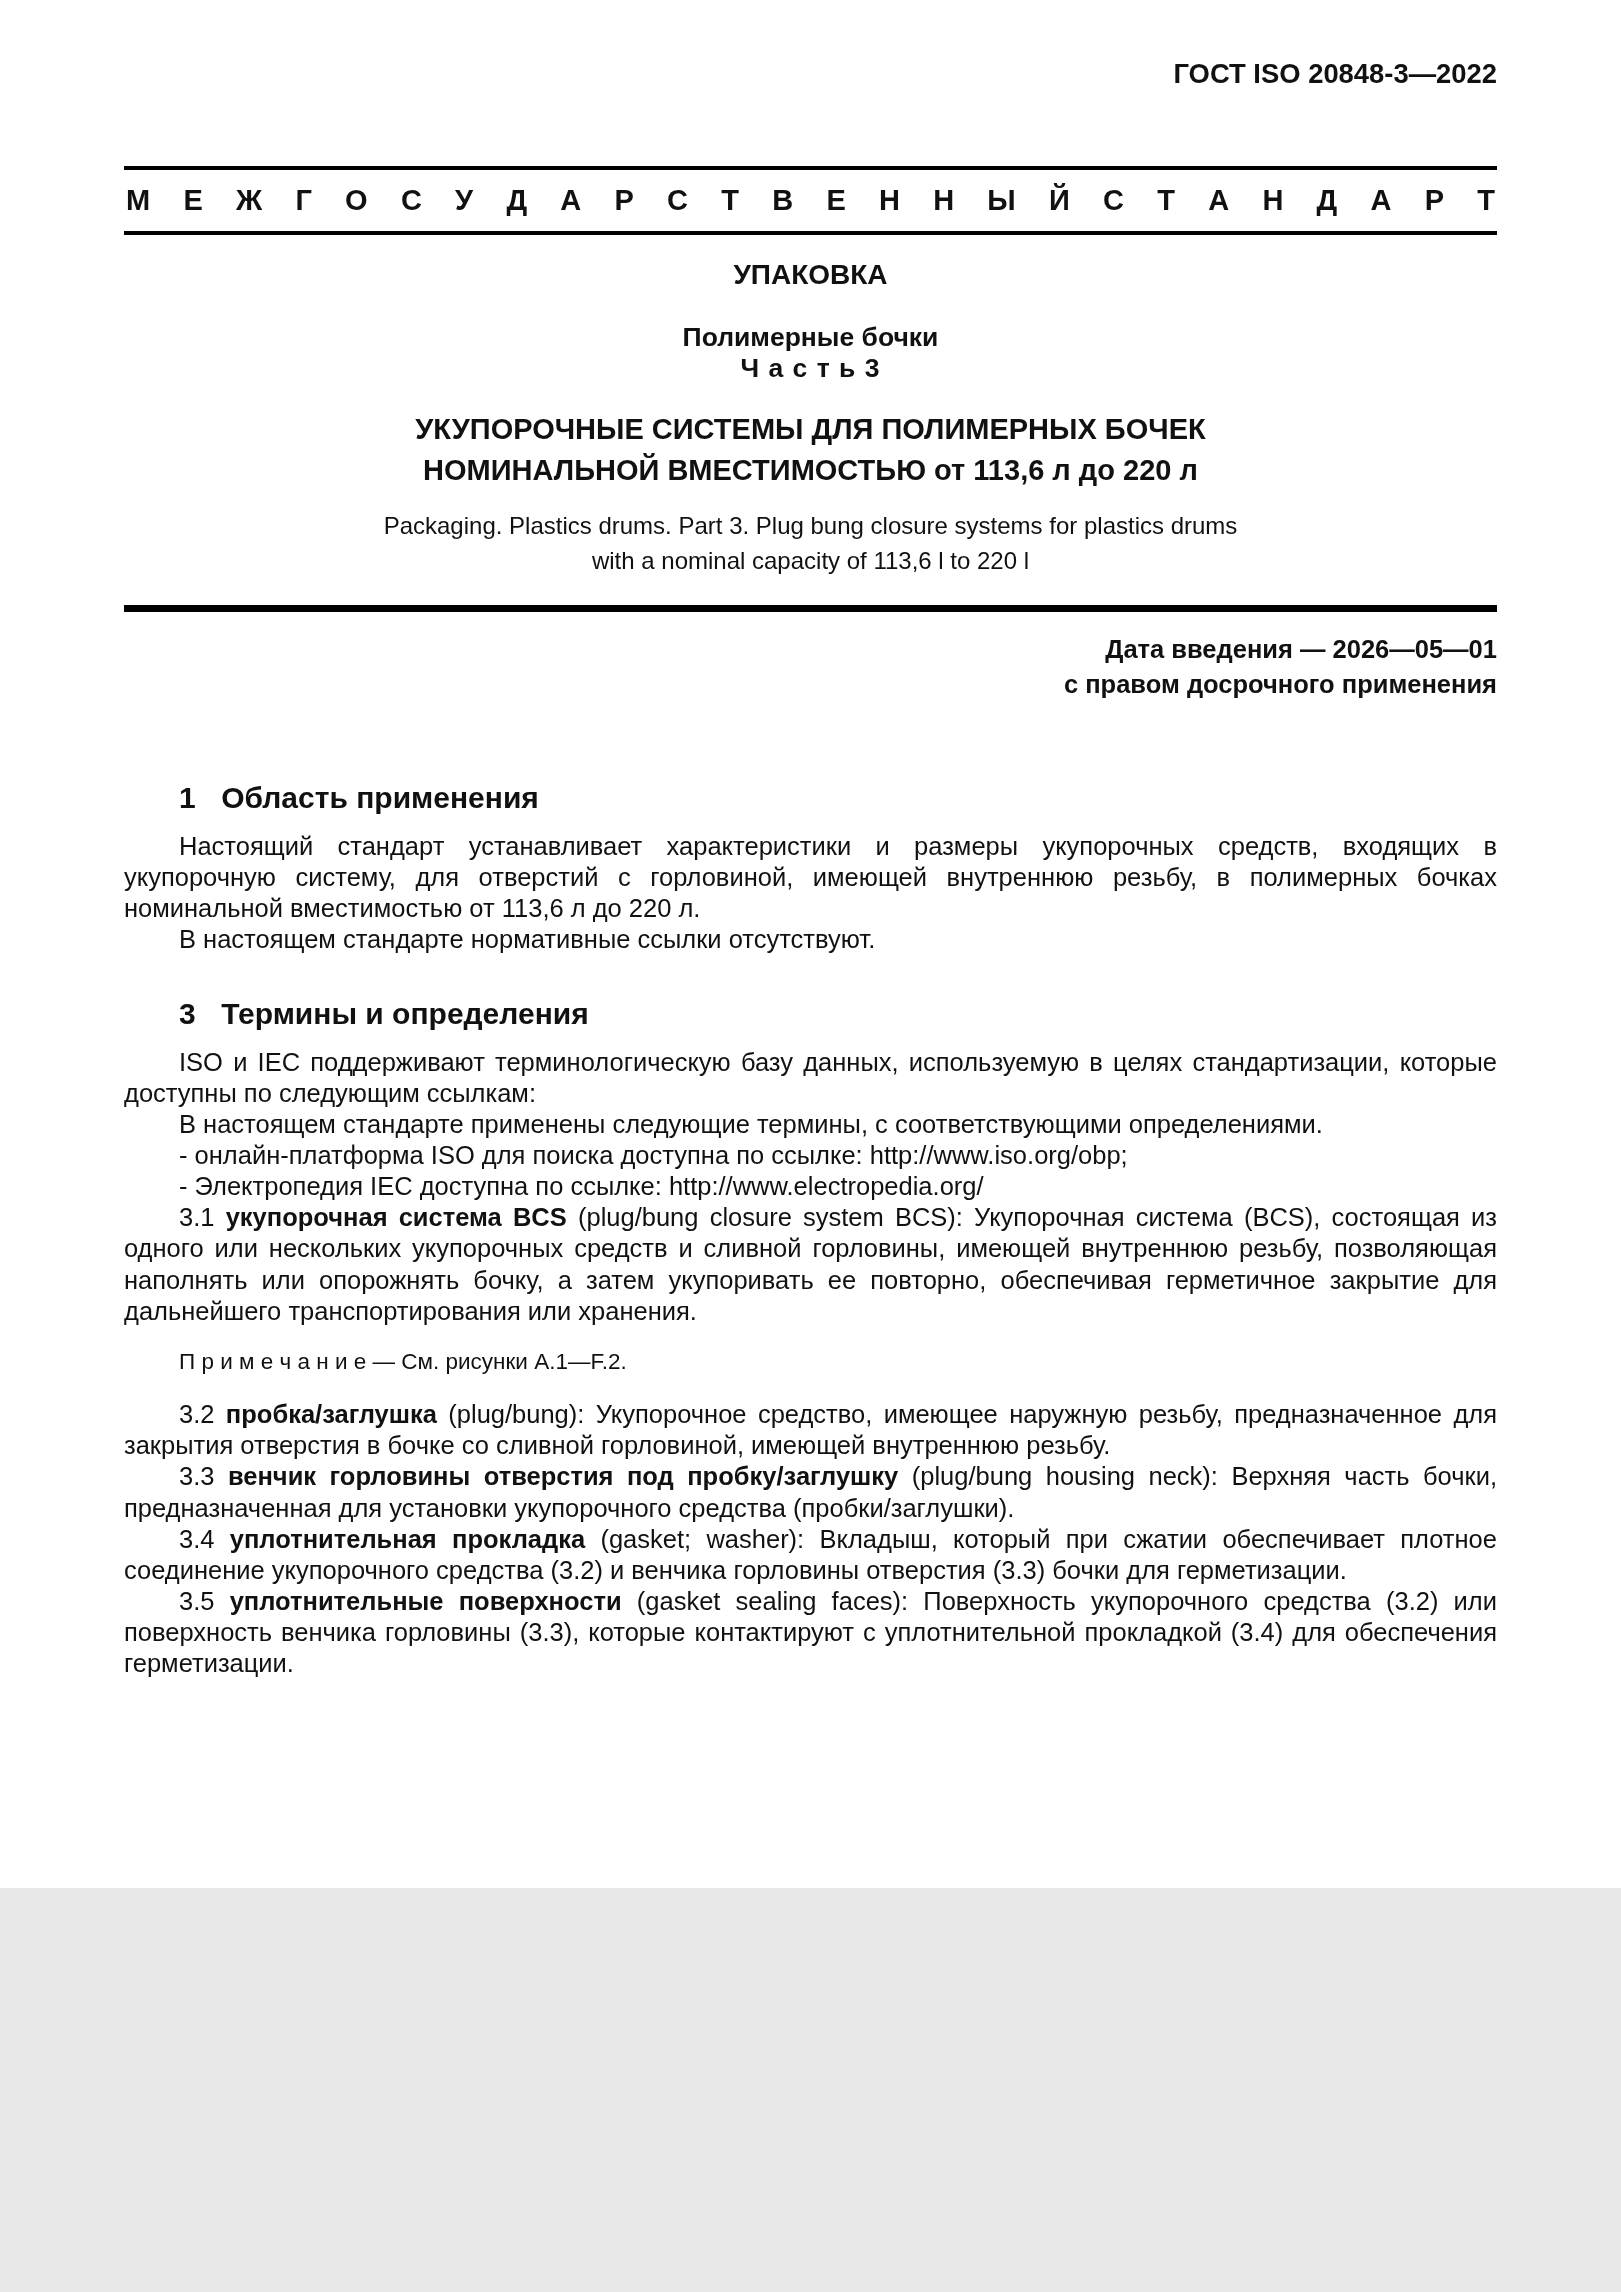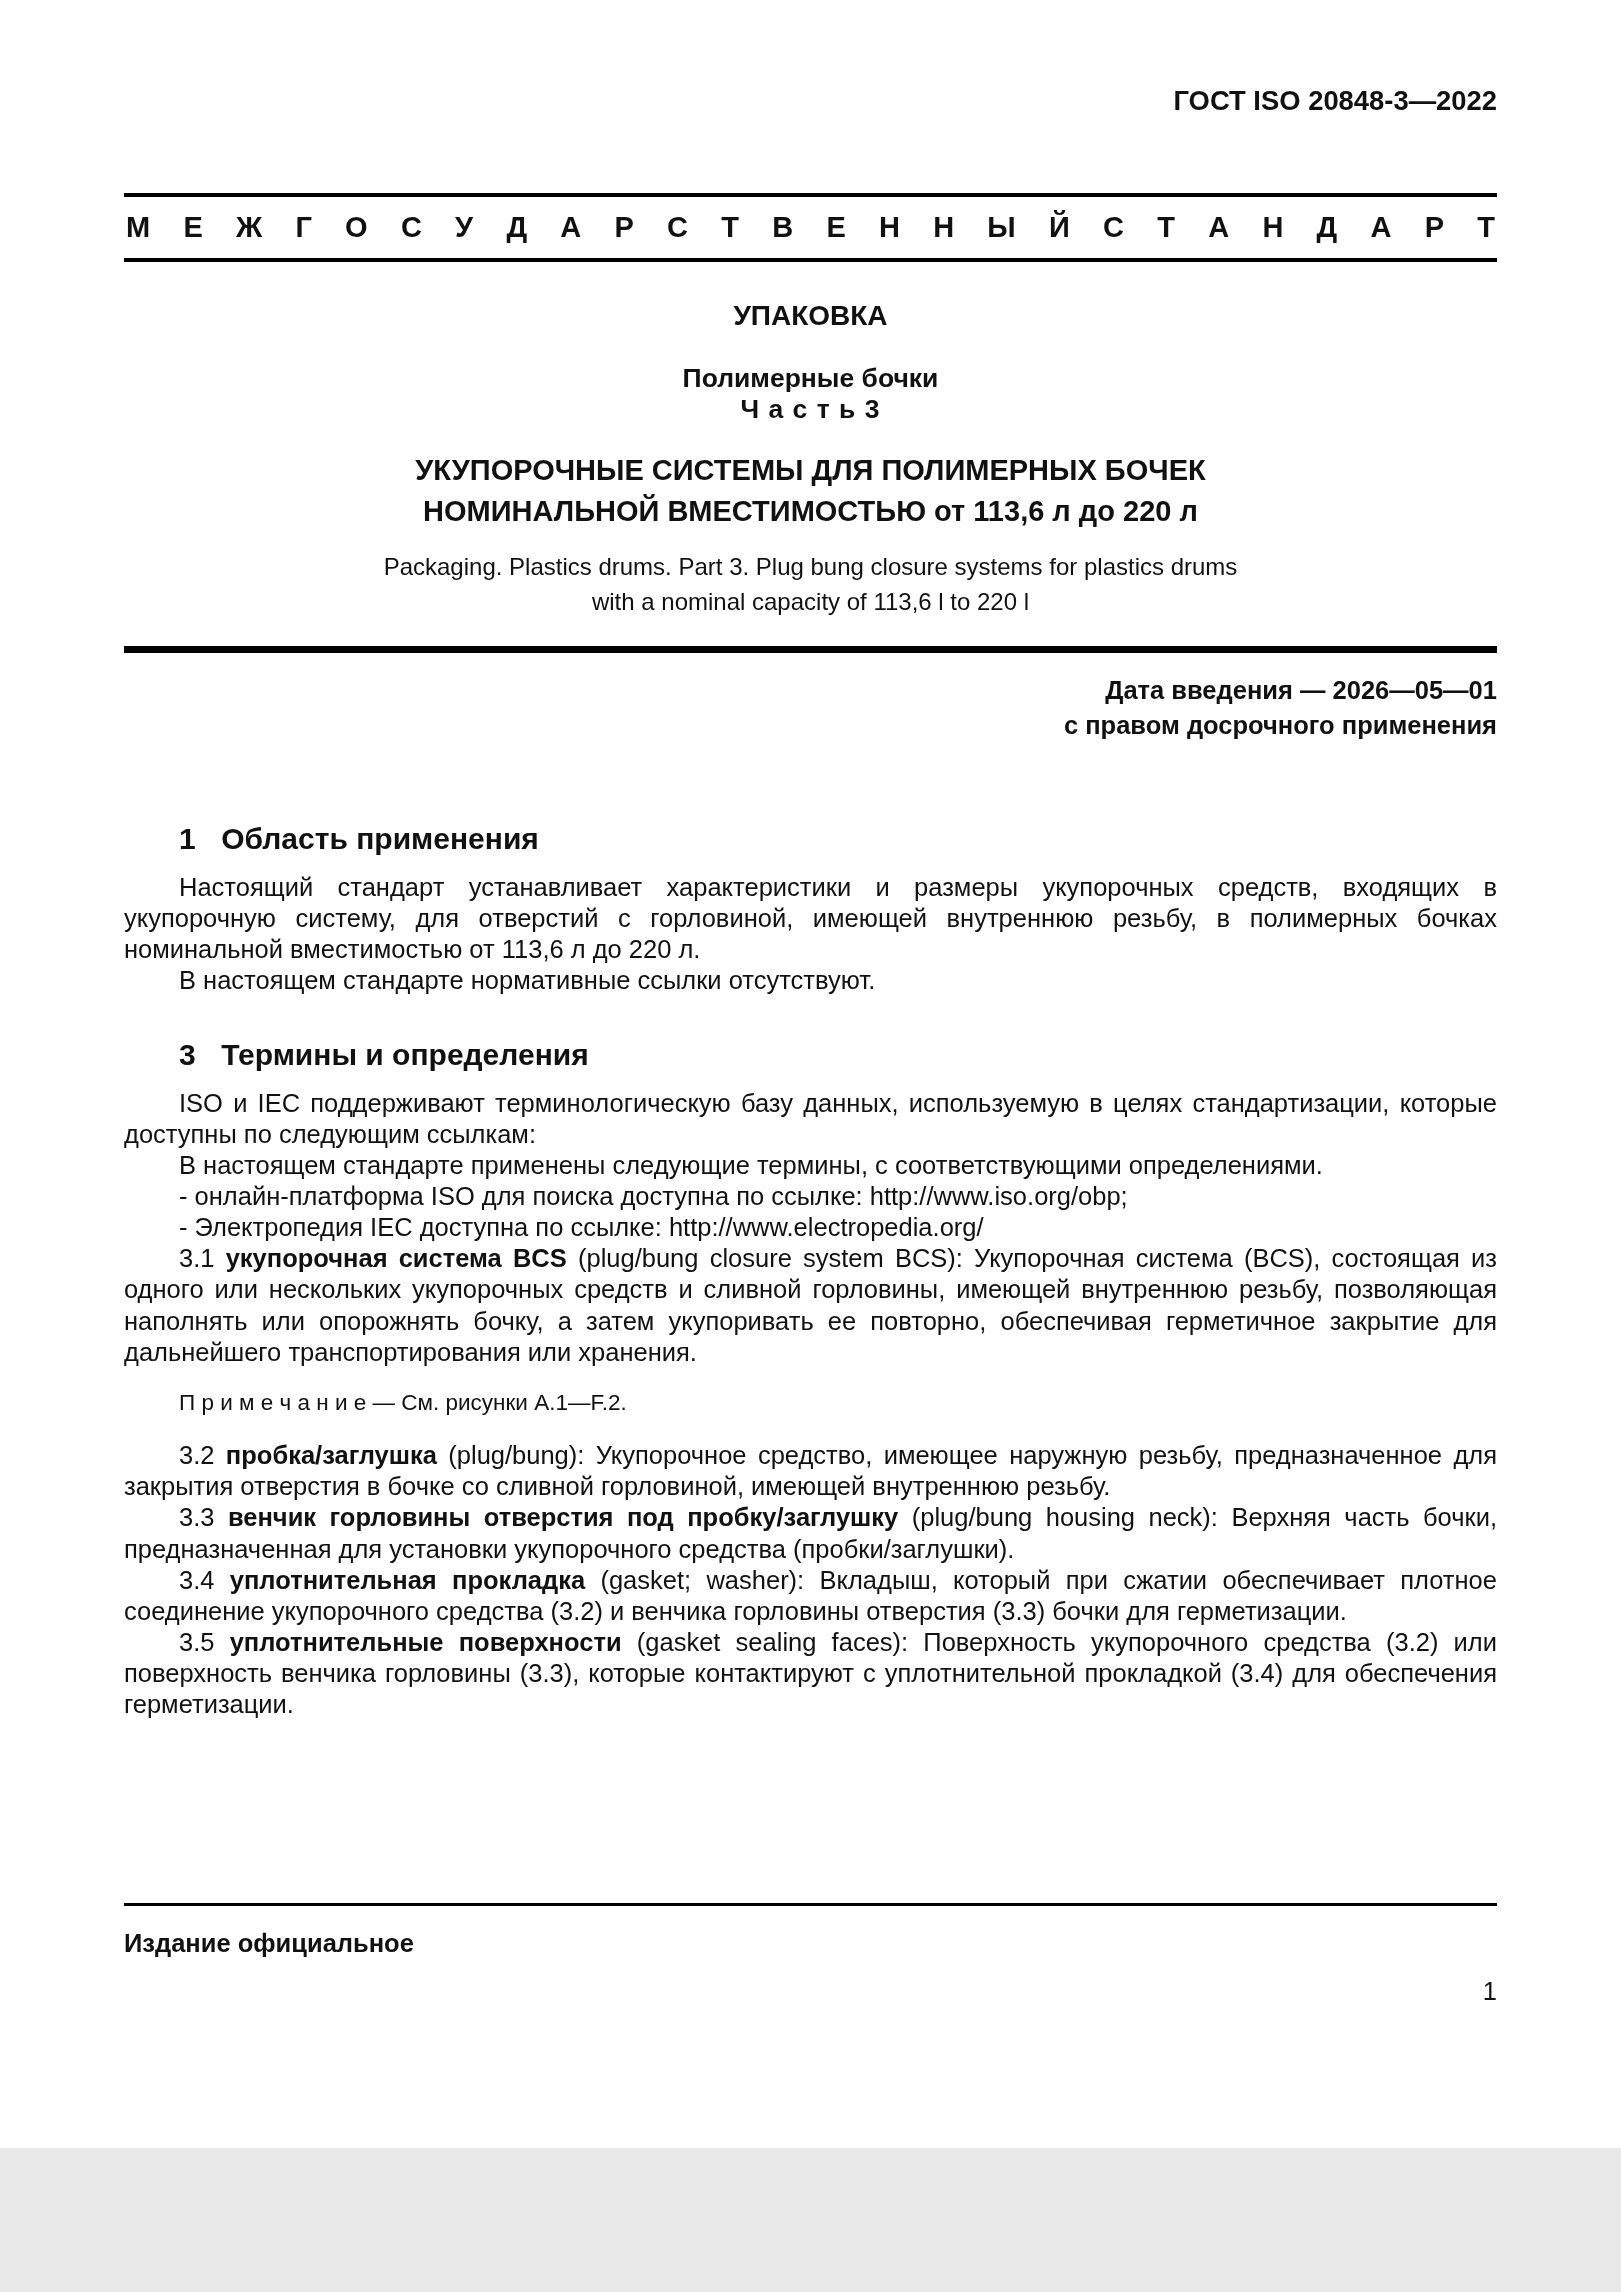--- a/index.html
+++ b/index.html
@@ -1,25 +1,25 @@
 <!DOCTYPE html>
 <html><head>
 <meta charset="utf-8">
 <style>
   html, body { margin: 0; padding: 0; background: #e8e8e8; }
   .page {
     position: relative;
     width: 1621px;
-    height: 2148px;
+    height: 1888px;
     margin: 0 auto;
     background: #ffffff;
     color: #111;
     font-family: "Liberation Sans", sans-serif;
     box-sizing: border-box;
-    padding: 84px 124px 0 124px;
+    padding: 57px 124px 0 124px;
     overflow: hidden;
   }
   .doc-code {
     text-align: right;
     font-weight: bold;
     font-size: 27.4px;
     line-height: 33px;
   }
   .banner {
     margin-top: 76px;
@@ -27,21 +27,21 @@
     border-bottom: 4.9px solid #000;
     padding: 11.8px 2px;
     font-weight: bold;
     font-size: 29px;
     line-height: 37px;
     text-align: justify;
     text-align-last: justify;
     white-space: normal;
   }
   .title-block { text-align: center; }
-  .t-subject   { margin-top: 37px; font-weight: bold; font-size: 28px; line-height: 33px; }
+  .t-subject   { margin-top: 23px; font-weight: bold; font-size: 28px; line-height: 33px; }
   .t-object    { margin-top: 31px; font-weight: bold; font-size: 26.5px; line-height: 31px; }
   .t-part      { font-weight: bold; font-size: 26.5px; line-height: 31px; letter-spacing: 1px; }
   .t-main      { margin-top: 25.5px; font-weight: bold; font-size: 29px; line-height: 41px; }
   .t-english   { margin-top: 17px; font-size: 24px; line-height: 35px; }
   .thick-rule  { margin-top: 27.4px; height: 6.9px; background: #000; }
   .date-block {
     margin-top: 19.6px;
     text-align: right;
     font-weight: bold;
     font-size: 25.5px;

